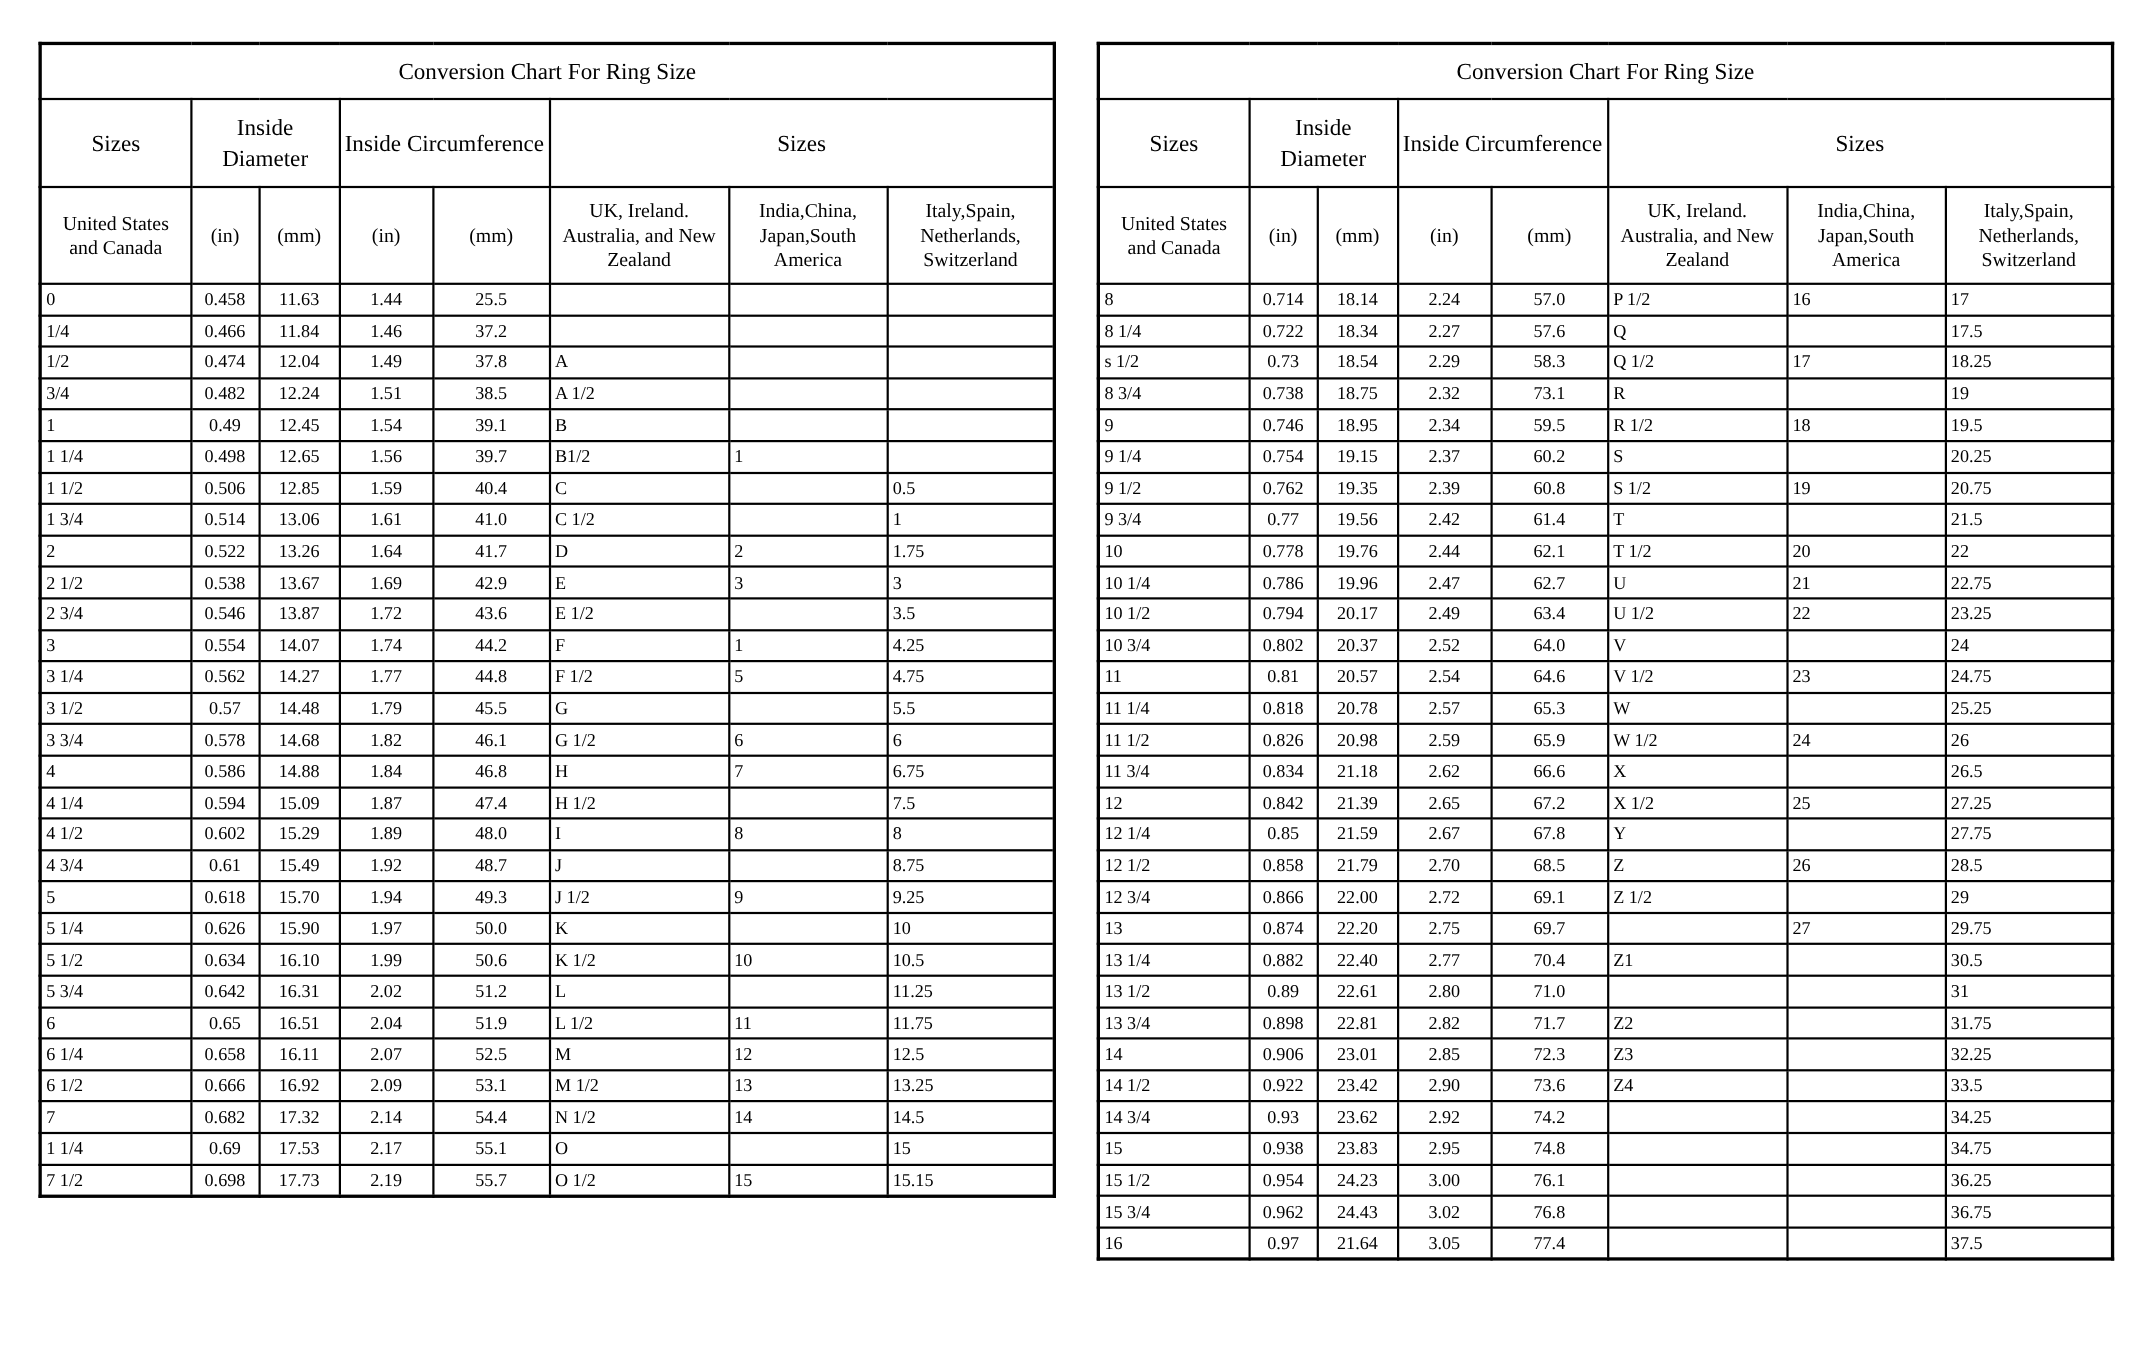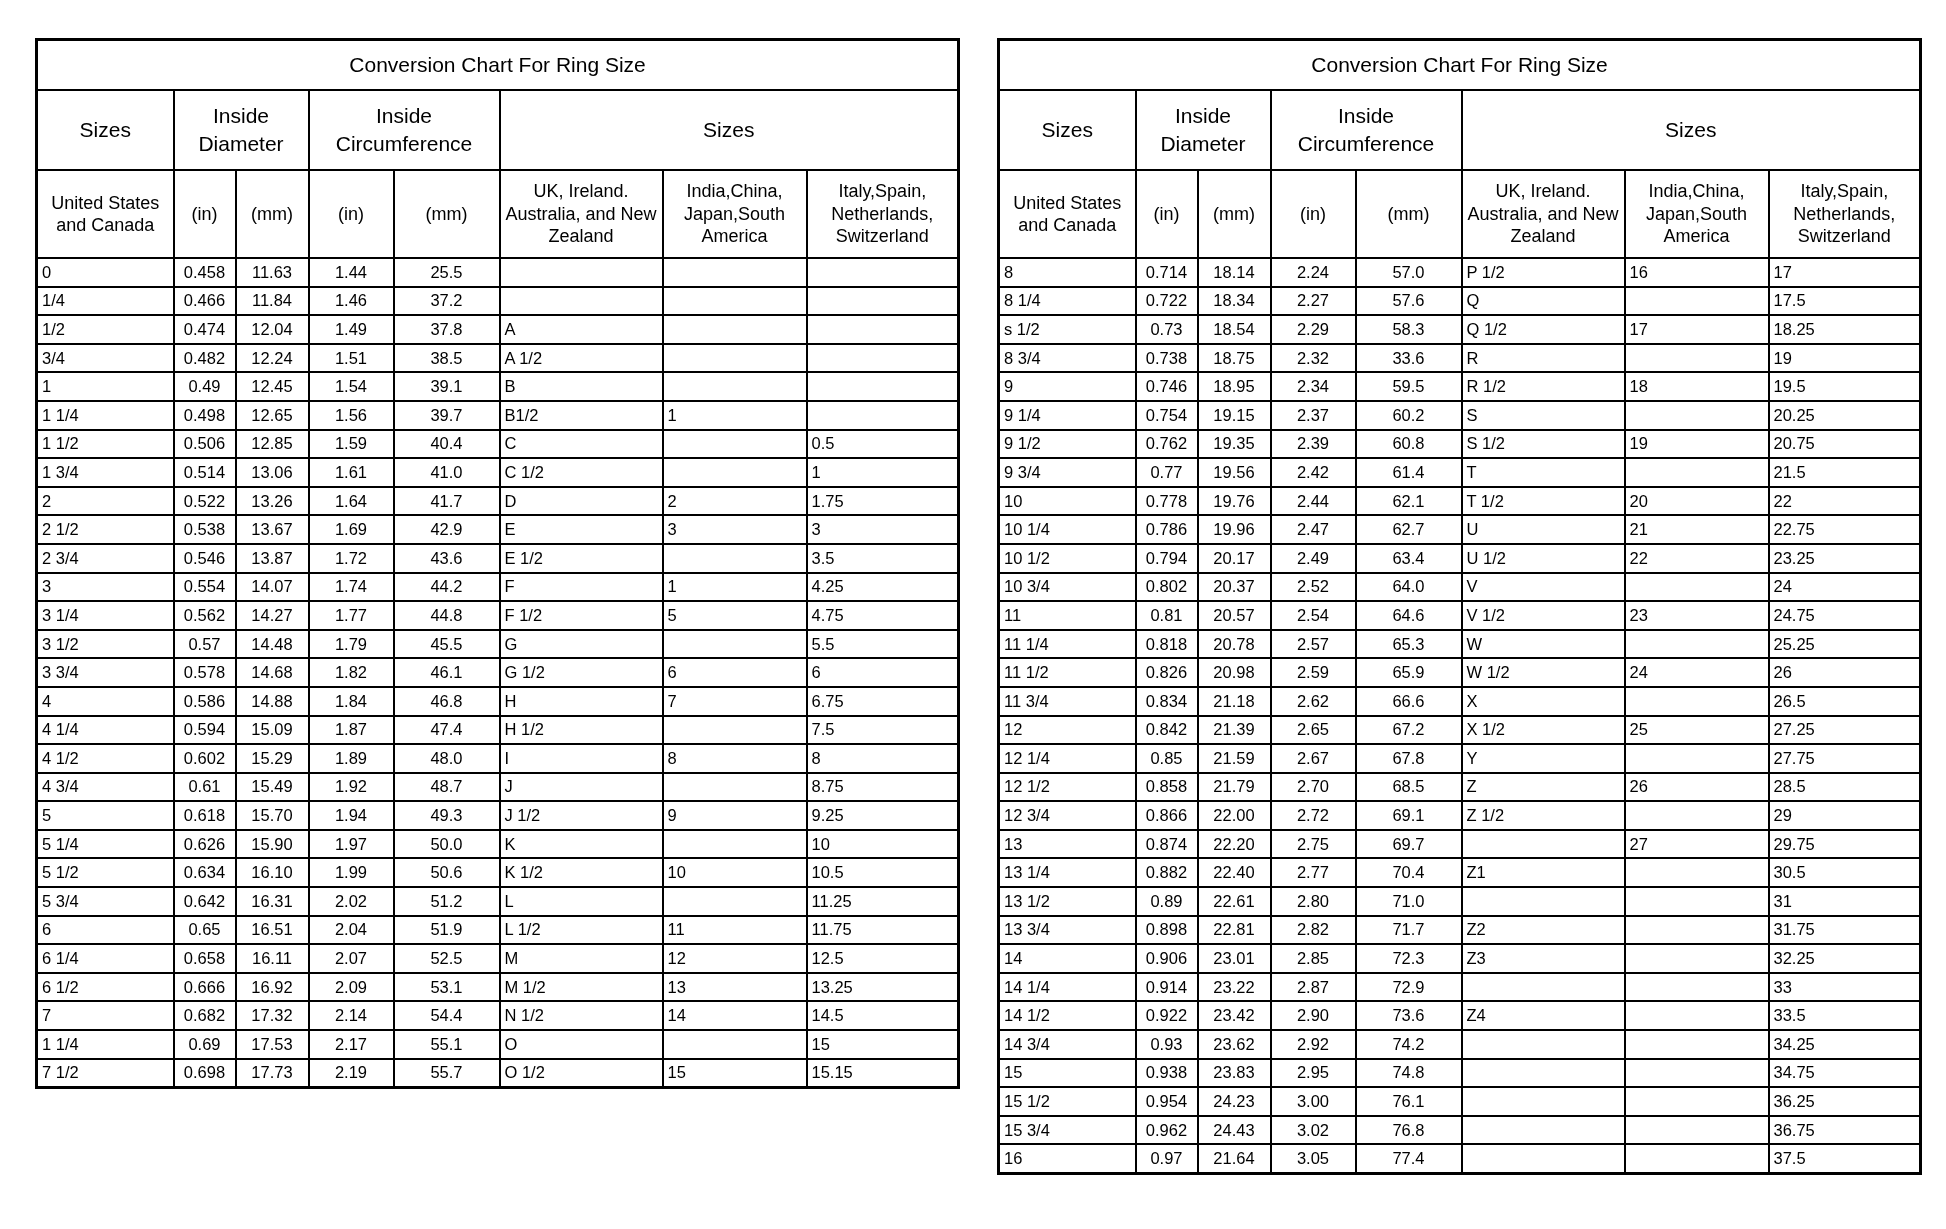--- a/index.html
+++ b/index.html
@@ -1,17 +1,17 @@
 <!DOCTYPE html>
 <html><head>
 <meta charset="utf-8">
 <style>
   html,body{margin:0;padding:0;background:#ffffff;}
   body{width:1946px;height:1229px;position:relative;font-family:"Liberation Sans",sans-serif;color:#000;}
-  .ring-table{position:absolute;top:38px;border-collapse:collapse;table-layout:fixed;width:922px;background:#fff;}
+  .ring-table{position:absolute;top:38px;border-collapse:collapse;table-layout:fixed;width:922px;background:#fff;font-family:Liberation Serif, serif;}
   .ring-table.left{left:35px;}
   .ring-table.right{left:997px;}
   .ring-table th,.ring-table td{border:2px solid #000;font-weight:normal;overflow:hidden;}
   .ring-table{border:3px solid #000;}
   .title-row th{height:46px;font-size:21px;text-align:center;}
   .group-row th{height:76px;font-size:21px;text-align:center;line-height:1.35;}
   .sub-row th{height:86px;font-size:18px;text-align:center;line-height:1.25;padding:0 4px;}
   .ring-table td{height:26.6px;font-size:16.5px;padding:0 4px;white-space:nowrap;}
   .ring-table td.c0,.ring-table td.c5,.ring-table td.c6,.ring-table td.c7{text-align:left;}
   .ring-table td.c1,.ring-table td.c2,.ring-table td.c3,.ring-table td.c4{text-align:center;}
@@ -406,21 +406,21 @@
         <td class="c4">58.3</td>
         <td class="c5">Q 1/2</td>
         <td class="c6">17</td>
         <td class="c7">18.25</td>
       </tr>
       <tr>
         <td class="c0">8 3/4</td>
         <td class="c1">0.738</td>
         <td class="c2">18.75</td>
         <td class="c3">2.32</td>
-        <td class="c4">33.6</td>
+        <td class="c4">73.1</td>
         <td class="c5">R</td>
         <td class="c6"></td>
         <td class="c7">19</td>
       </tr>
       <tr>
         <td class="c0">9</td>
         <td class="c1">0.746</td>
         <td class="c2">18.95</td>
         <td class="c3">2.34</td>
         <td class="c4">59.5</td>
@@ -622,30 +622,20 @@
         <td class="c0">14</td>
         <td class="c1">0.906</td>
         <td class="c2">23.01</td>
         <td class="c3">2.85</td>
         <td class="c4">72.3</td>
         <td class="c5">Z3</td>
         <td class="c6"></td>
         <td class="c7">32.25</td>
       </tr>
       <tr>
-        <td class="c0">14 1/4</td>
-        <td class="c1">0.914</td>
-        <td class="c2">23.22</td>
-        <td class="c3">2.87</td>
-        <td class="c4">72.9</td>
-        <td class="c5"></td>
-        <td class="c6"></td>
-        <td class="c7">33</td>
-      </tr>
-      <tr>
         <td class="c0">14 1/2</td>
         <td class="c1">0.922</td>
         <td class="c2">23.42</td>
         <td class="c3">2.90</td>
         <td class="c4">73.6</td>
         <td class="c5">Z4</td>
         <td class="c6"></td>
         <td class="c7">33.5</td>
       </tr>
       <tr>

